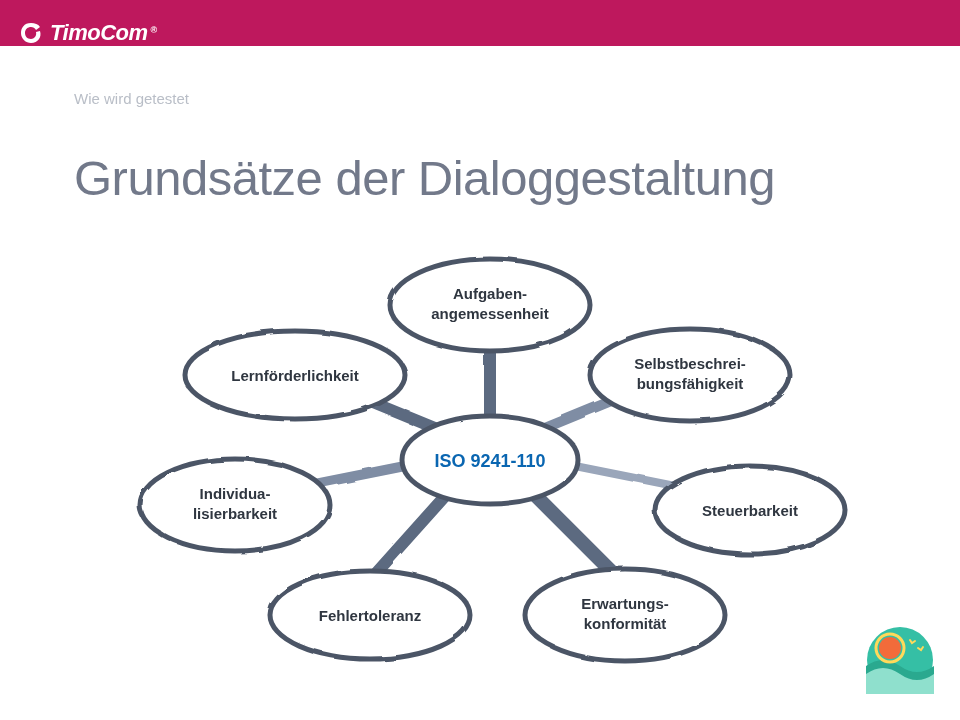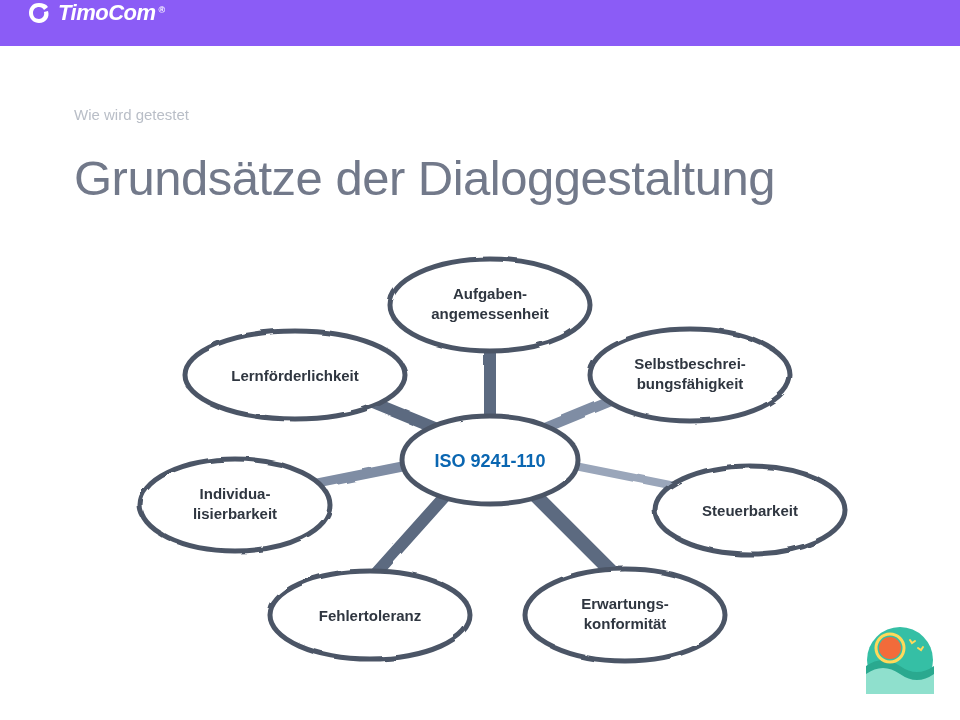--- a/index.html
+++ b/index.html
@@ -8,24 +8,24 @@
     width: 960px;
     height: 720px;
     background: #ffffff;
     font-family: "Segoe UI", "Helvetica Neue", Arial, sans-serif;
     overflow: hidden;
     position: relative;
   }
   .topbar {
     height: 46px;
     width: 100%;
-    background: #8b5cf6;
+    background: #be185d;
     display: flex;
-    align-items: flex-start;
-    padding-left: 26px;
+    align-items: flex-end;
+    padding-left: 18px;
     box-sizing: border-box;
   }
   .logo-wrap {
     display: flex;
     align-items: center;
     color: #fff;
     font-weight: 700;
     font-style: italic;
     font-size: 22px;
     letter-spacing: -0.5px;
@@ -39,21 +39,20 @@
     margin-left: 3px;
     position: relative;
     top: -3px;
   }
   .subheading {
     position: absolute;
     left: 74px;
     top: 90px;
     font-size: 15px;
     color: #b9bec7;
-    margin-top: 16px;
   }
   .heading {
     position: absolute;
     left: 74px;
     top: 150px;
     font-size: 49px;
     font-weight: 400;
     color: #72798a;
     letter-spacing: -0.5px;
   }

